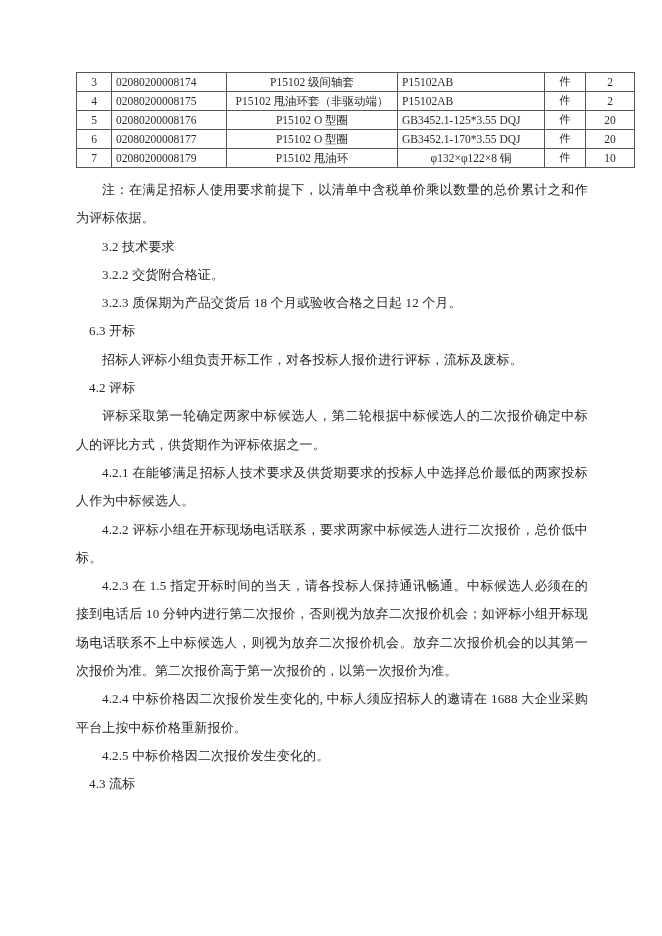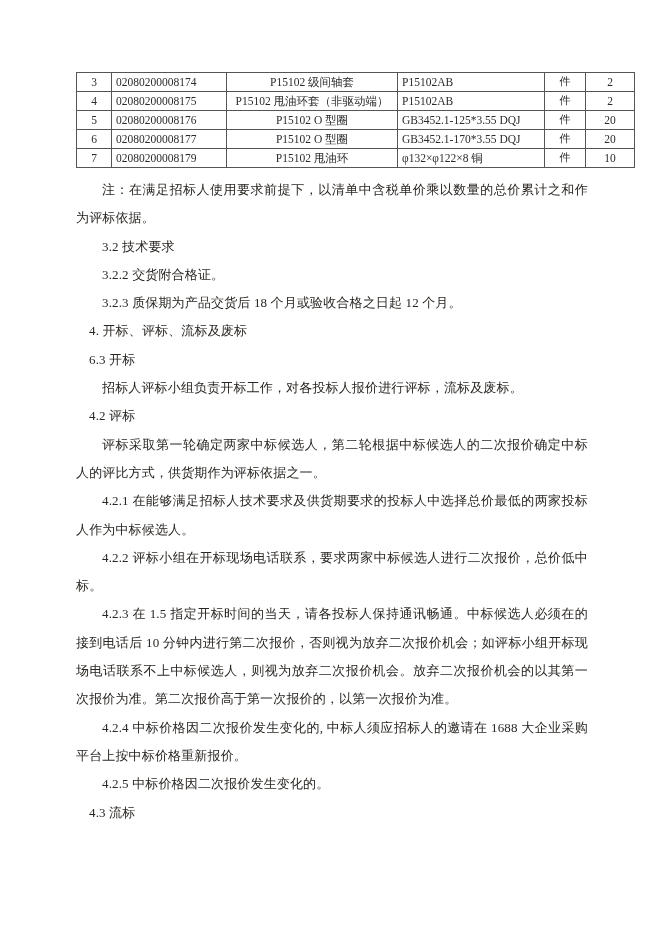--- a/index.html
+++ b/index.html
@@ -45,21 +45,21 @@
     line-height: 18px;
     white-space: nowrap;
     overflow: hidden;
   }
   .col-idx   { width: 26px;  text-align: center; }
   .col-code  { width: 106px; text-align: left; padding-left: 6px; }
   .col-name  { width: 162px; text-align: center; padding-left: 6px; }
   .col-spec  { width: 138px; text-align: left; padding-left: 6px; }
   .col-unit  { width: 32px;  text-align: center; font-family: "DejaVu Sans", sans-serif; font-size: 11px; }
   .col-qty   { width: 40px;  text-align: center; }
-  .spec-center { text-align: left; padding-left: 0; }
+  .spec-center { text-align: center; padding-left: 0; }
 
   
   .body-text {
     position: absolute;
     left: 76px;
     top: 176px;
     width: 512px;
   }
   p.para {
     margin: 0 0 0 0;
@@ -124,21 +124,20 @@
         </tr>
       </tbody>
     </table>
   </div>
 
   <div class="body-text">
     <p class="para indent2">注：在满足招标人使用要求前提下，以清单中含税单价乘以数量的总价累计之和作为评标依据。</p>
     <p class="para indent2">3.2 技术要求</p>
     <p class="para indent2">3.2.2 交货附合格证。</p>
     <p class="para indent2">3.2.3 质保期为产品交货后 18 个月或验收合格之日起 12 个月。</p>
-    <p class="para indent1">4. 开标、评标、流标及废标</p>
     <p class="para indent1">6.3 开标</p>
     <p class="para indent2">招标人评标小组负责开标工作，对各投标人报价进行评标，流标及废标。</p>
     <p class="para indent1">4.2 评标</p>
     <p class="para indent2">评标采取第一轮确定两家中标候选人，第二轮根据中标候选人的二次报价确定中标人的评比方式，供货期作为评标依据之一。</p>
     <p class="para indent2">4.2.1 在能够满足招标人技术要求及供货期要求的投标人中选择总价最低的两家投标人作为中标候选人。</p>
     <p class="para indent2">4.2.2 评标小组在开标现场电话联系，要求两家中标候选人进行二次报价，总价低中标。</p>
     <p class="para indent2">4.2.3 在 1.5 指定开标时间的当天，请各投标人保持通讯畅通。中标候选人必须在的接到电话后 10 分钟内进行第二次报价，否则视为放弃二次报价机会；如评标小组开标现场电话联系不上中标候选人，则视为放弃二次报价机会。放弃二次报价机会的以其第一次报价为准。第二次报价高于第一次报价的，以第一次报价为准。</p>
     <p class="para indent2">4.2.4 中标价格因二次报价发生变化的, 中标人须应招标人的邀请在 1688 大企业采购平台上按中标价格重新报价。</p>
     <p class="para indent2">4.2.5 中标价格因二次报价发生变化的。</p>
     <p class="para indent1">4.3 流标</p>

